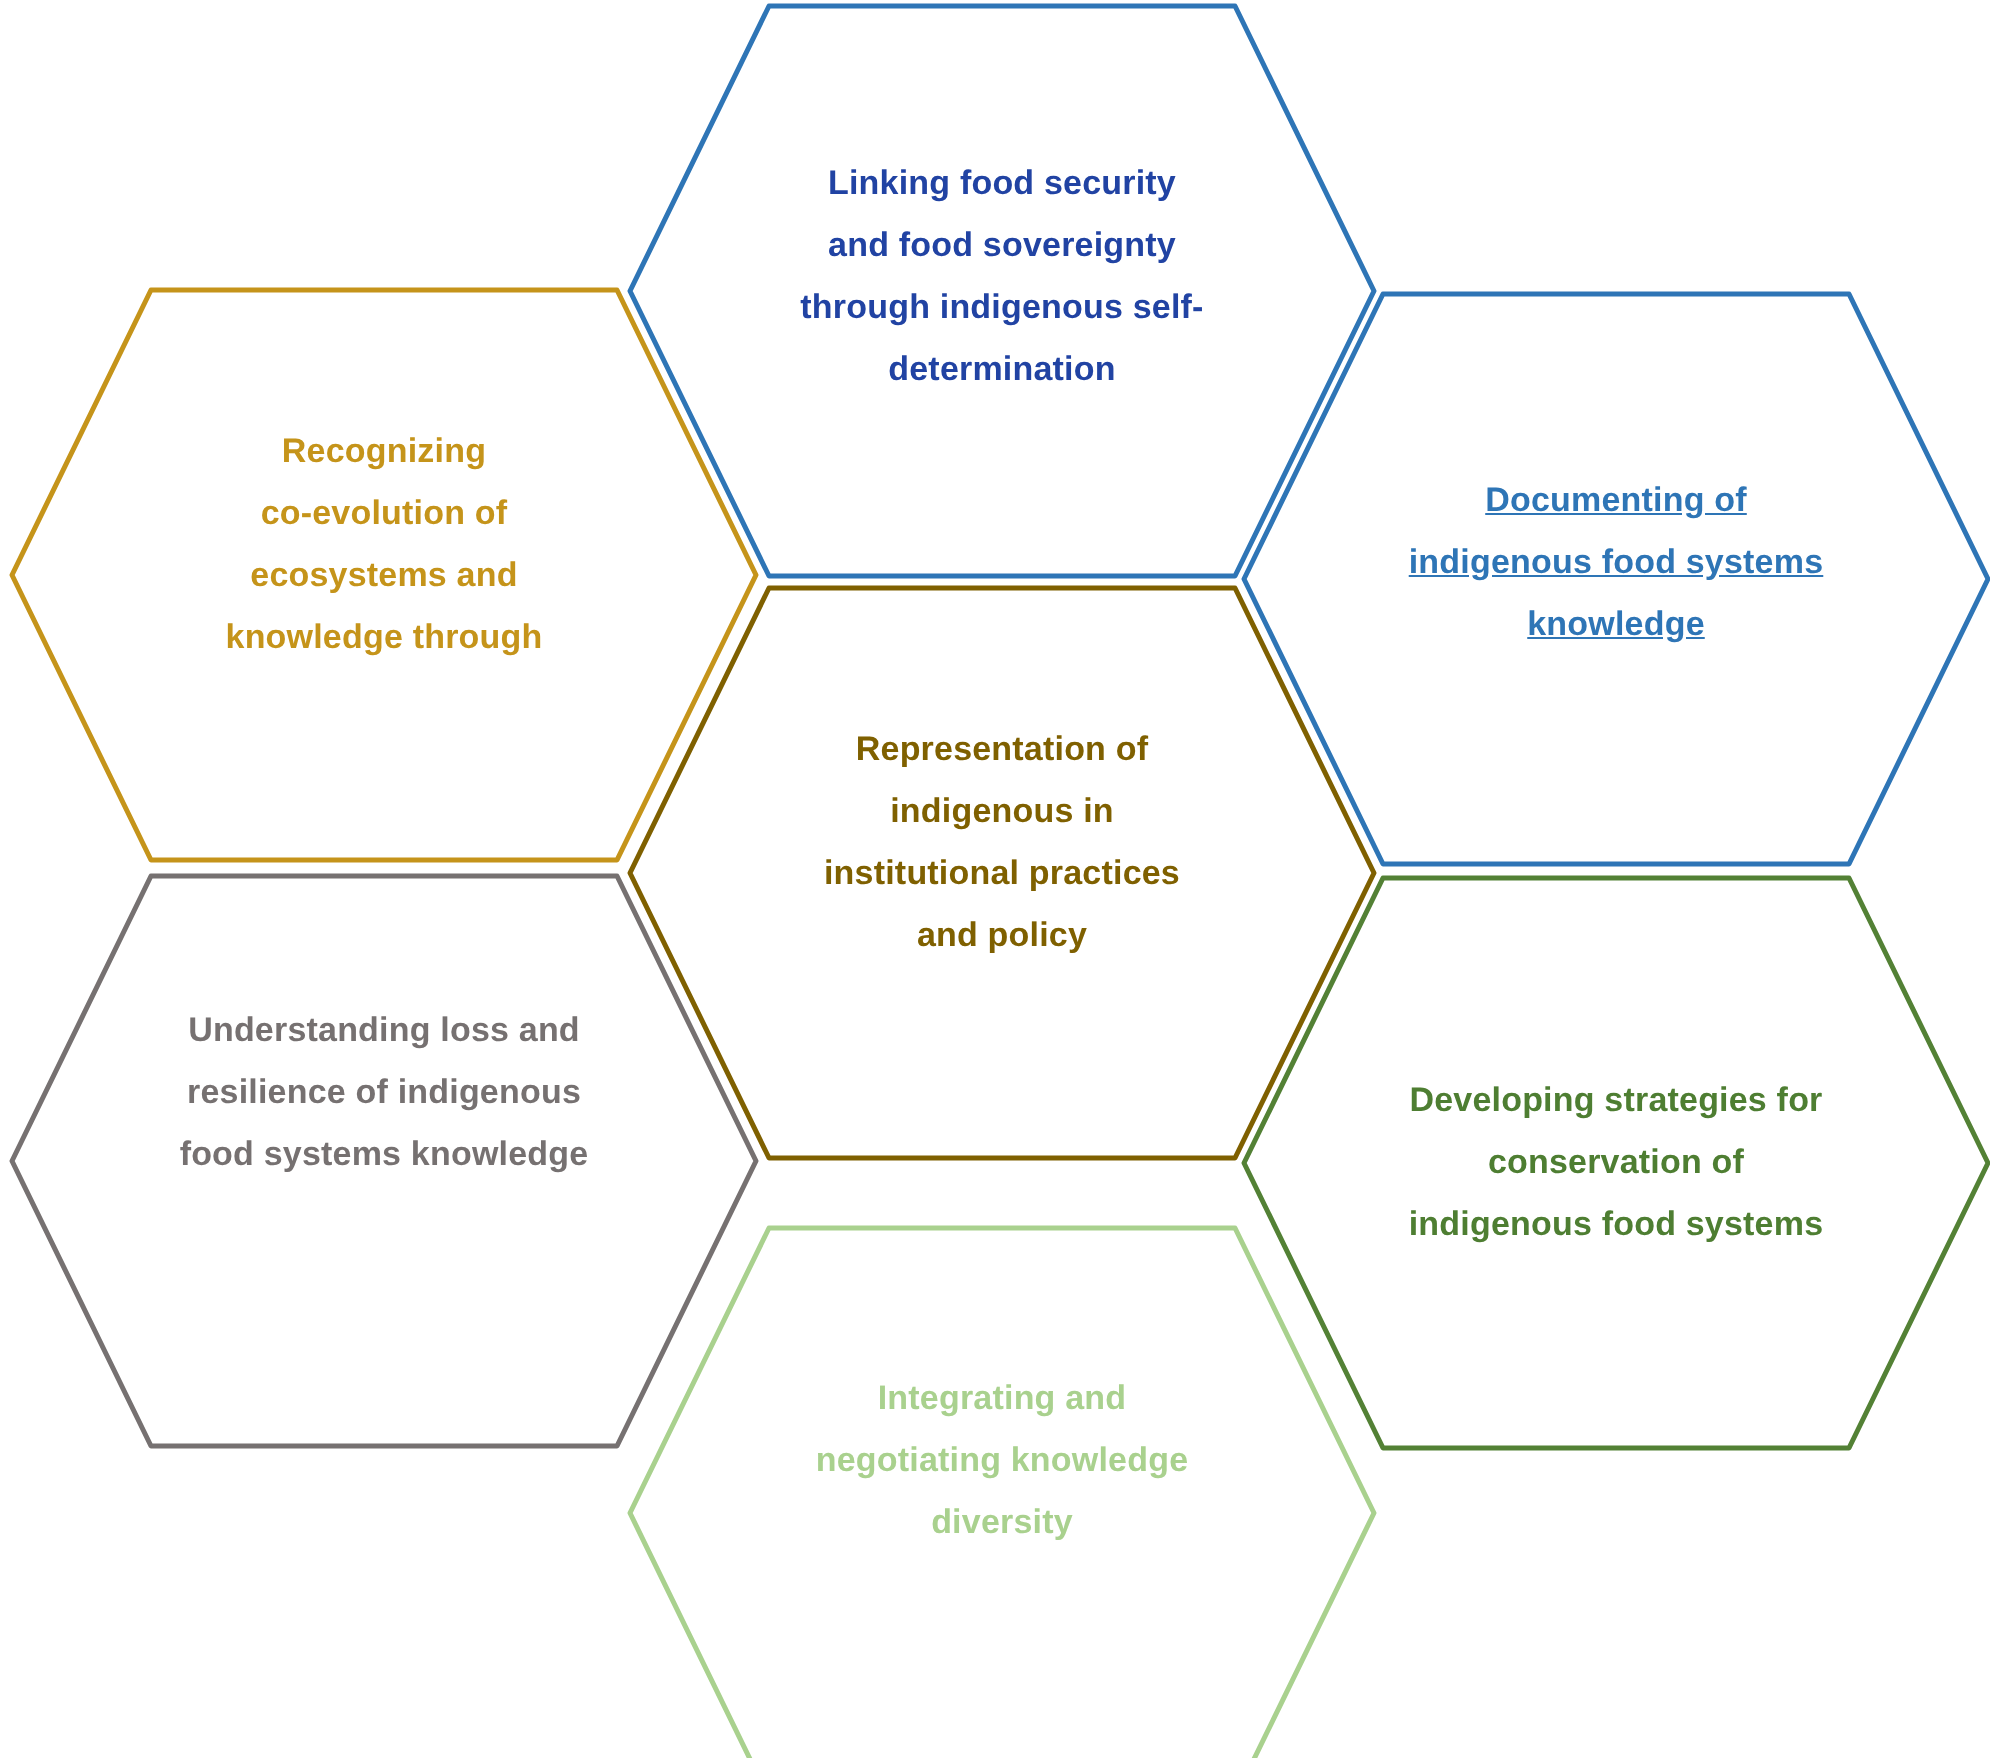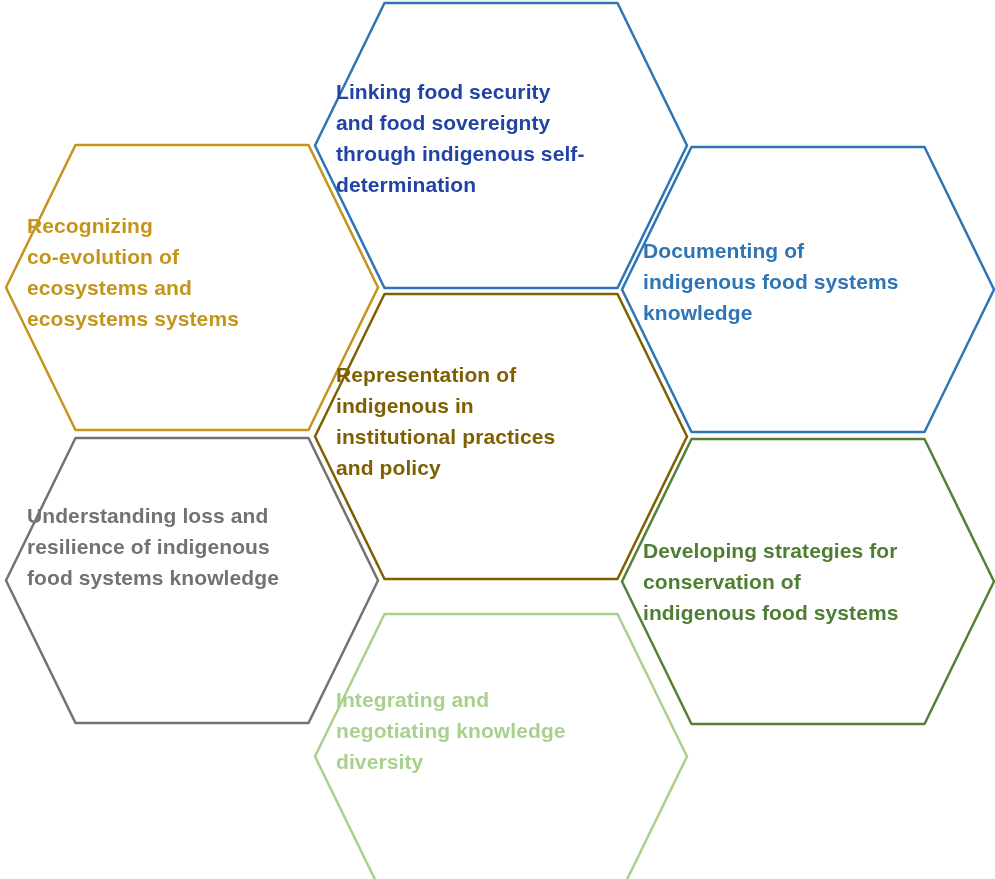--- a/index.html
+++ b/index.html
@@ -25,22 +25,23 @@
     inset: 0;
     width: 100%;
     height: 100%;
     display: block;
   }
   .hex-label {
     position: absolute;
     left: 50%;
     transform: translate(-50%, -50%);
     width: 330px;
+    text-align: center;
     font-weight: bold;
-    font-size: 21px;
+    font-size: 17px;
     line-height: 31px;
     letter-spacing: 0.1px;
     white-space: pre-line;
   }
 </style>
 </head>
 <body>
 
 <div class="canvas">
 
@@ -54,28 +55,28 @@
 determination</div>
   </div>
 
   <div class="hex" style="left:4px; top:143px;">
     <svg viewBox="0 0 376 289" preserveAspectRatio="none">
       <polygon points="2,144.5 71.5,2 304.5,2 374,144.5 304.5,287 71.5,287" fill="#ffffff" stroke-width="2.5" stroke-linejoin="round" stroke="#C5941A"></polygon>
     </svg>
     <div class="hex-label" style="top: 44.5%; color: rgb(197, 148, 26);">Recognizing
 co-evolution of
 ecosystems and
-ecosystems systems</div>
+knowledge through</div>
   </div>
 
   <div class="hex" style="left:620px; top:145px;">
     <svg viewBox="0 0 376 289" preserveAspectRatio="none">
       <polygon points="2,144.5 71.5,2 304.5,2 374,144.5 304.5,287 71.5,287" fill="#ffffff" stroke-width="2.5" stroke-linejoin="round" stroke="#2E75B6"></polygon>
     </svg>
-    <div class="hex-label" style="top: 47%; color: rgb(46, 117, 182);">Documenting of
+    <div class="hex-label" style="top: 47%; color: rgb(46, 117, 182); text-decoration: underline;">Documenting of
 indigenous food systems
 knowledge</div>
   </div>
 
   <div class="hex" style="left:4px; top:436px;">
     <svg viewBox="0 0 376 289" preserveAspectRatio="none">
       <polygon points="2,144.5 71.5,2 304.5,2 374,144.5 304.5,287 71.5,287" fill="#ffffff" stroke-width="2.5" stroke-linejoin="round" stroke="#767171"></polygon>
     </svg>
     <div class="hex-label" style="top: 38%; color: rgb(118, 113, 113);">Understanding loss and
 resilience of indigenous

